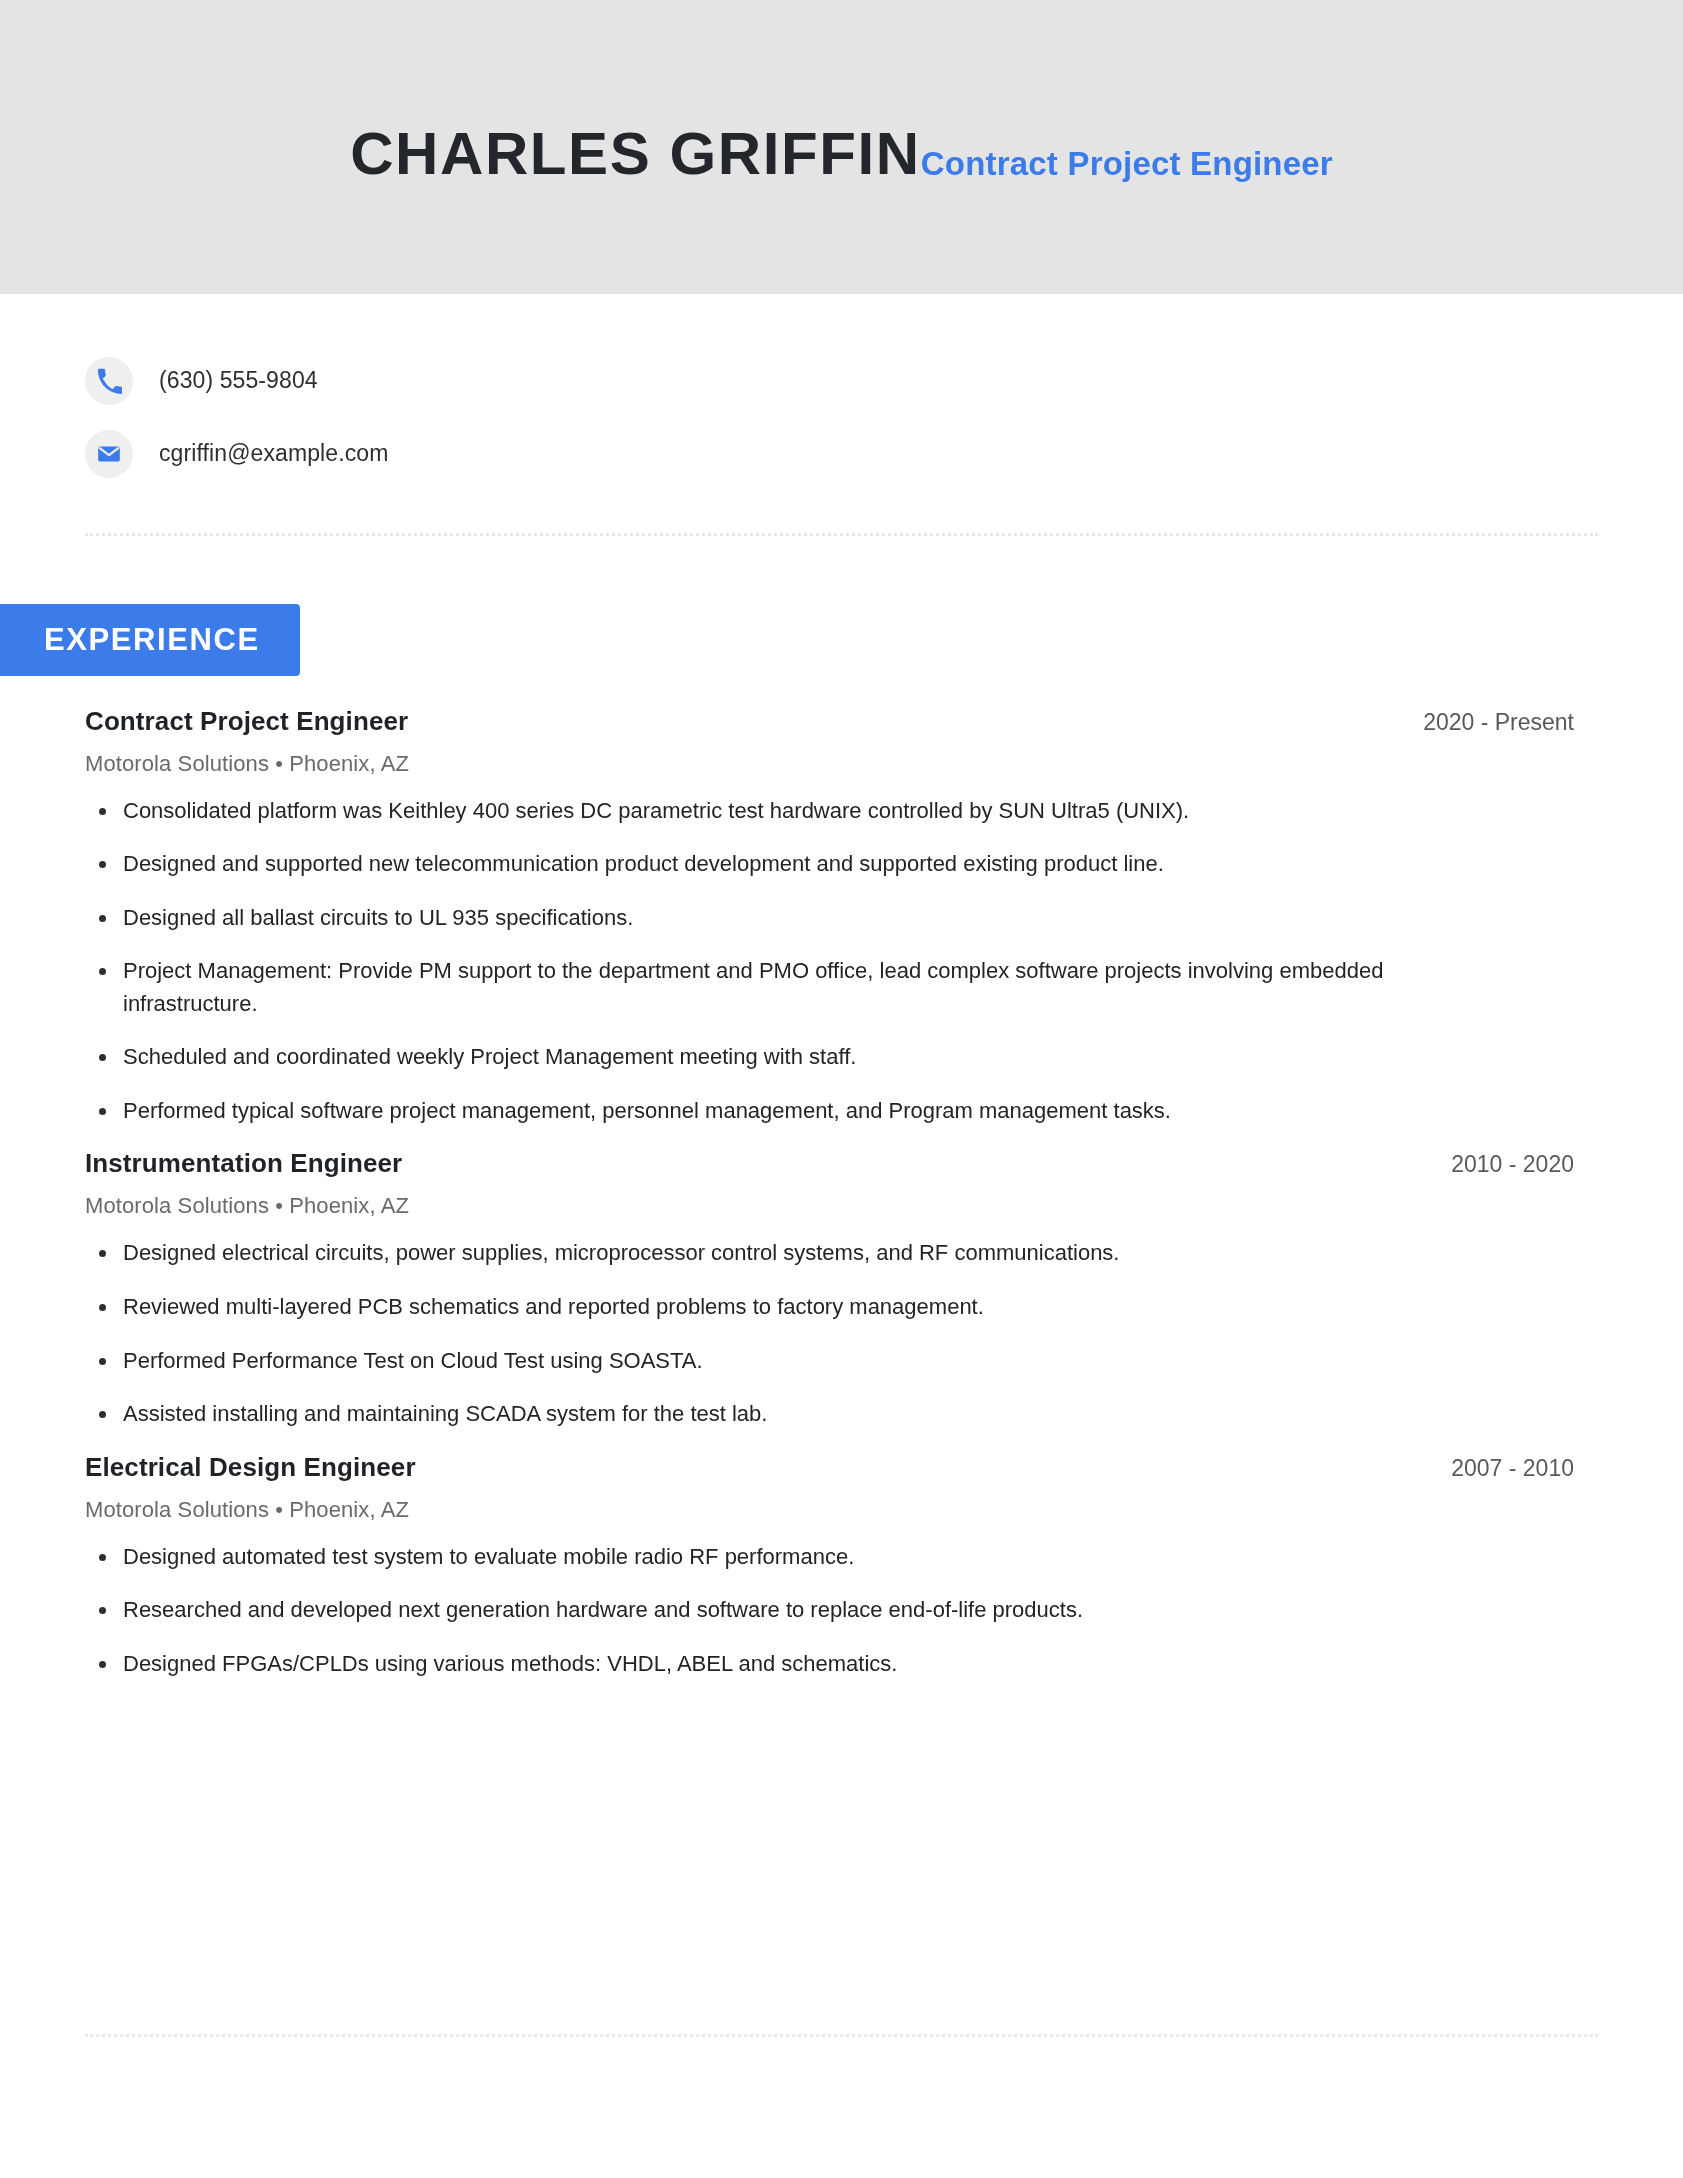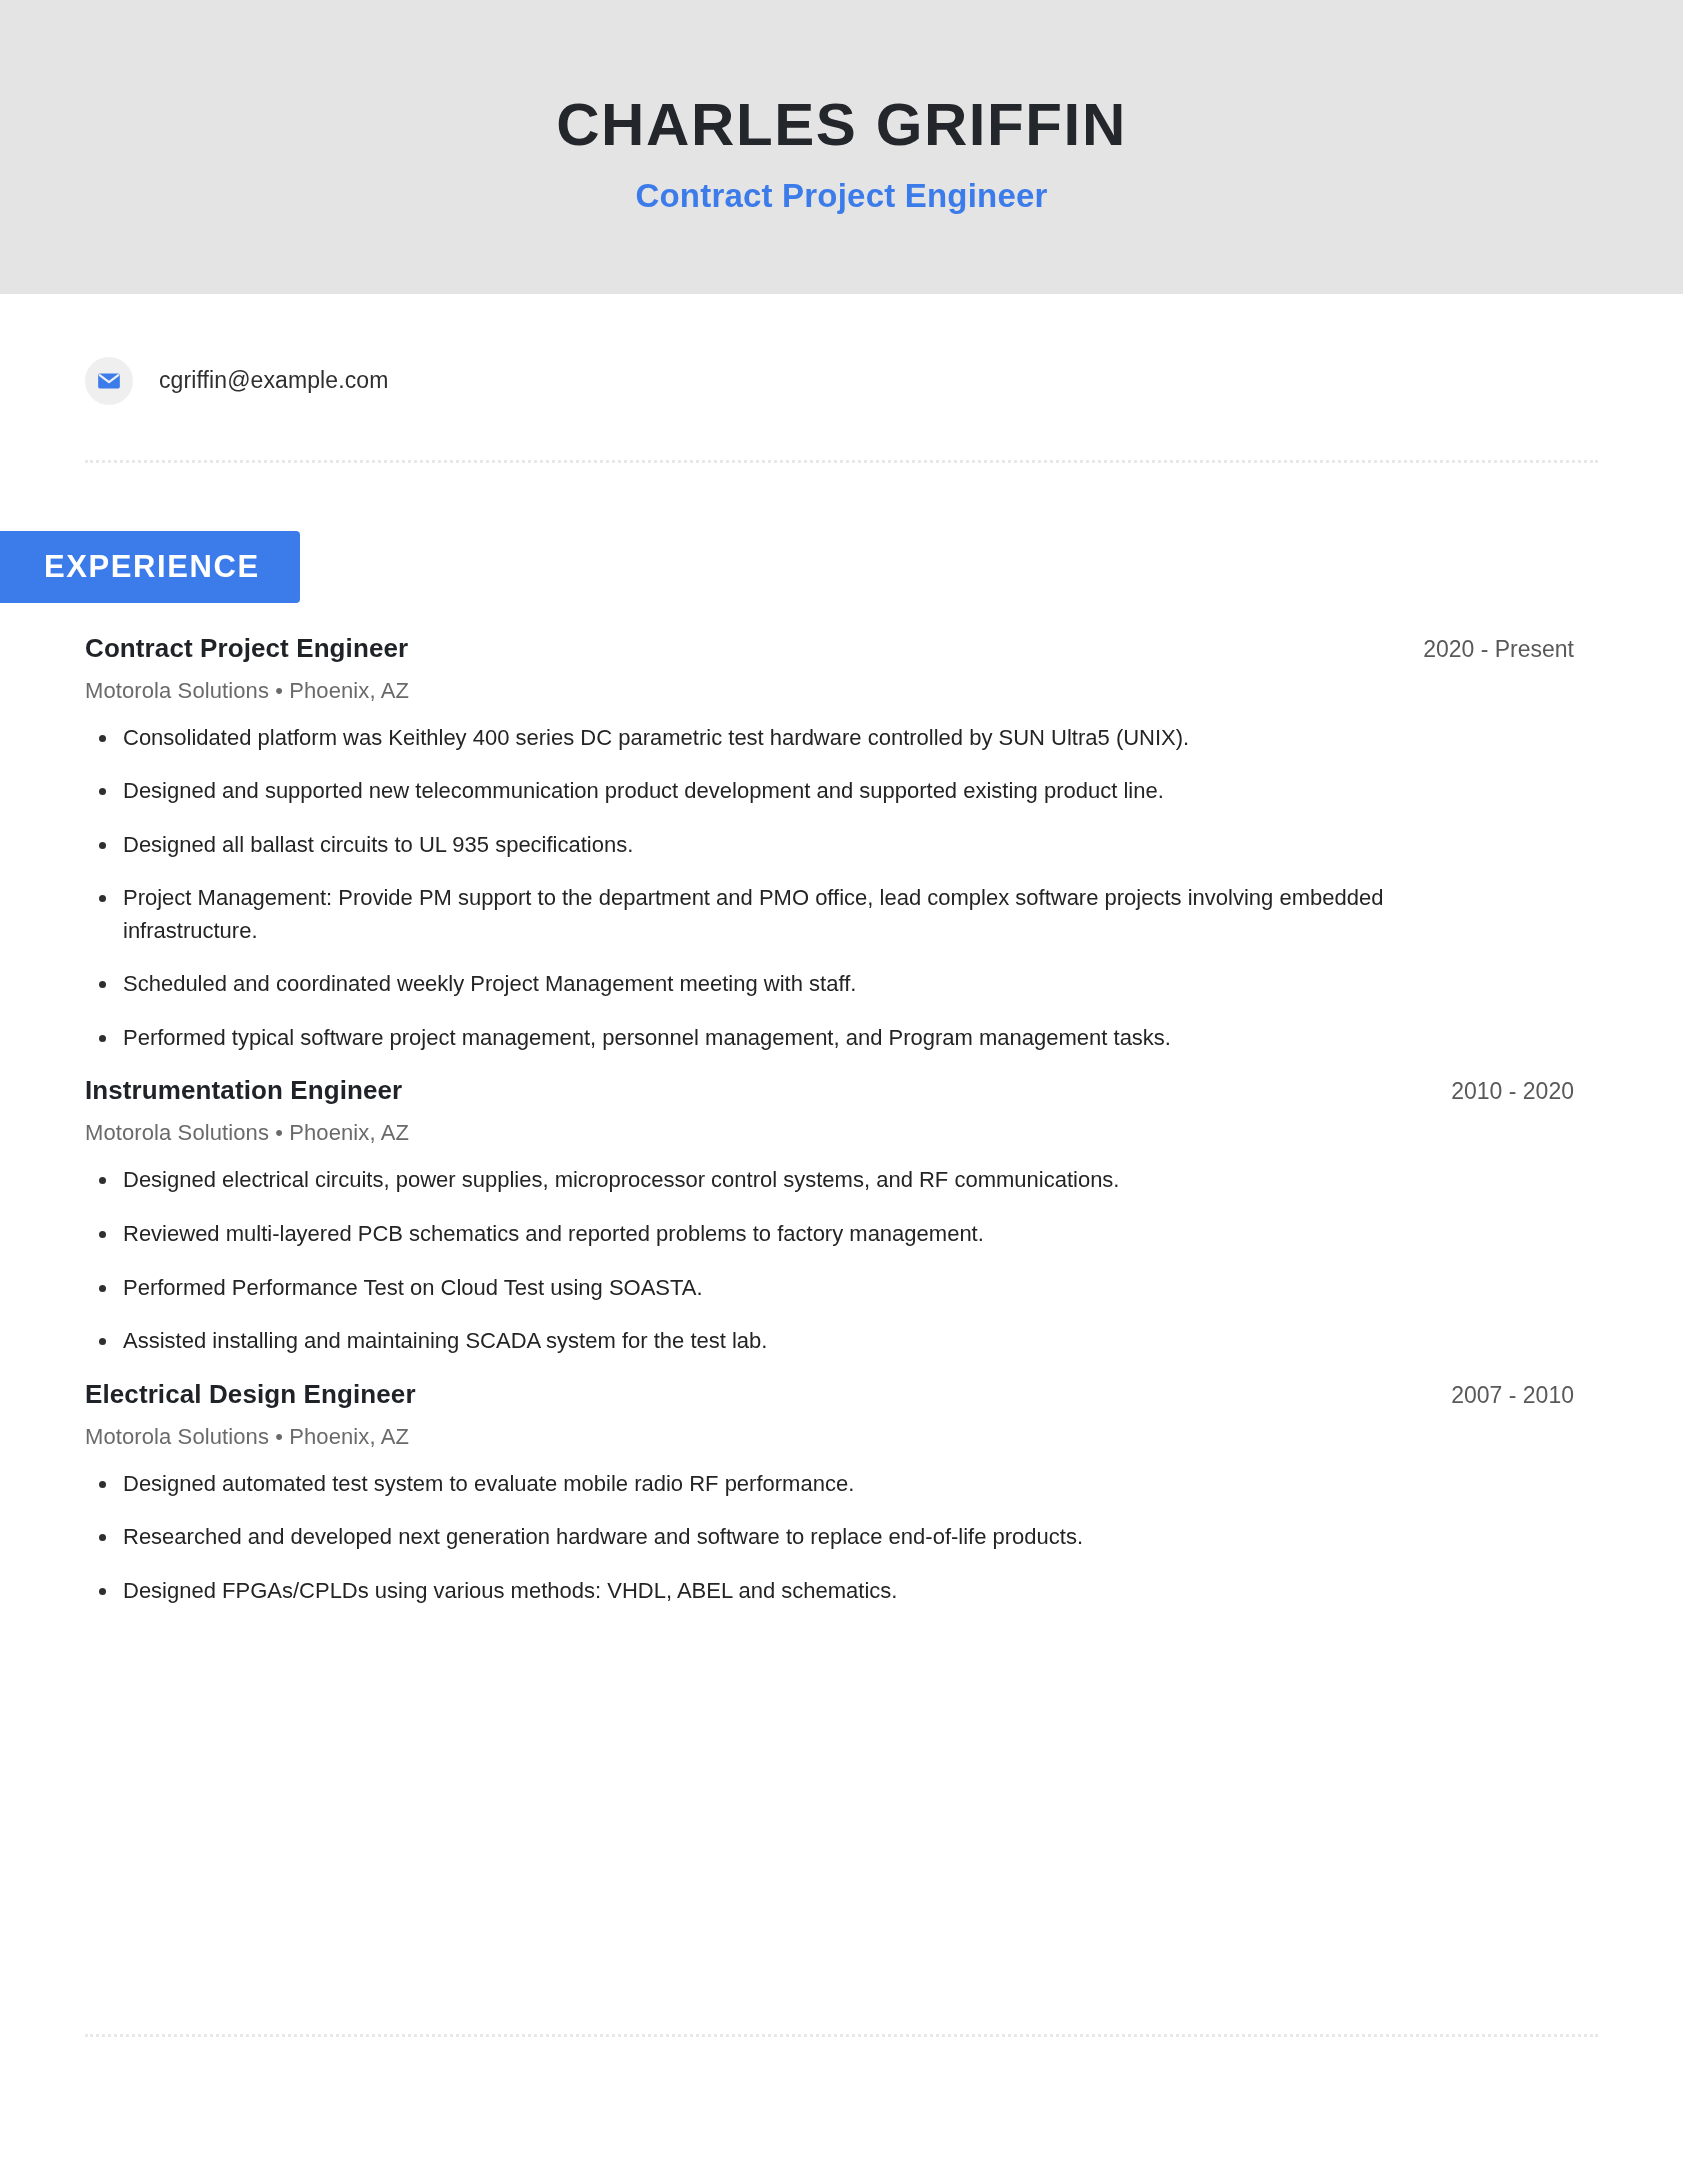--- a/index.html
+++ b/index.html
@@ -17,21 +17,21 @@
     position: relative;
     overflow: hidden;
   }
 
   
   .header-band {
     width: 100%;
     height: 294px;
     background: #e4e4e4;
     display: flex;
-    flex-direction: column;
+    flex-direction: row;
     align-items: center;
     justify-content: center;
     padding-top: 14px;
   }
 
   .full-name {
     font-size: 60px;
     font-weight: 700;
     letter-spacing: 1.6px;
     color: #23262b;
@@ -183,20 +183,28 @@
 <body>
 
 <div class="header-band">
   <div class="full-name">CHARLES GRIFFIN</div>
   <div class="job-title-sub">Contract Project Engineer</div>
 </div>
 
 <div class="contact-block">
 
 
+  <div class="contact-row">
+    <span class="contact-icon">
+      <svg width="26" height="26" viewBox="0 0 24 24" aria-hidden="true">
+        <path d="M6.6 10.8c1.7 3.4 4.5 6.1 7.9 7.9l2.6-2.6c.33-.33.8-.43 1.22-.29 1.35.45 2.8.69 4.28.69.66 0 1.2.54 1.2 1.2v4.2c0 .66-.54 1.2-1.2 1.2C10.9 23.1 1 13.2 1 1.1 1 .44 1.54-.1 2.2-.1h4.2c.66 0 1.2.54 1.2 1.2 0 1.49.24 2.93.69 4.28.14.42.04.89-.29 1.22l-2.6 2.6z" transform="translate(0.8 0.8)" fill="#3b7bea"></path>
+      </svg>
+    </span>
+    <span class="contact-text">(630) 555-9804</span>
+  </div>
 
   <div class="contact-row">
     <span class="contact-icon">
       <svg width="26" height="26" viewBox="0 0 24 24" aria-hidden="true">
         <rect x="2" y="5" width="20" height="14" rx="1.6" fill="#3b7bea"></rect>
         <path d="M3.4 6.6l8.6 6.4 8.6-6.4" fill="none" stroke="#efefef" stroke-width="2.1" stroke-linecap="round" stroke-linejoin="round"></path>
       </svg>
     </span>
     <span class="contact-text">cgriffin@example.com</span>
   </div>

